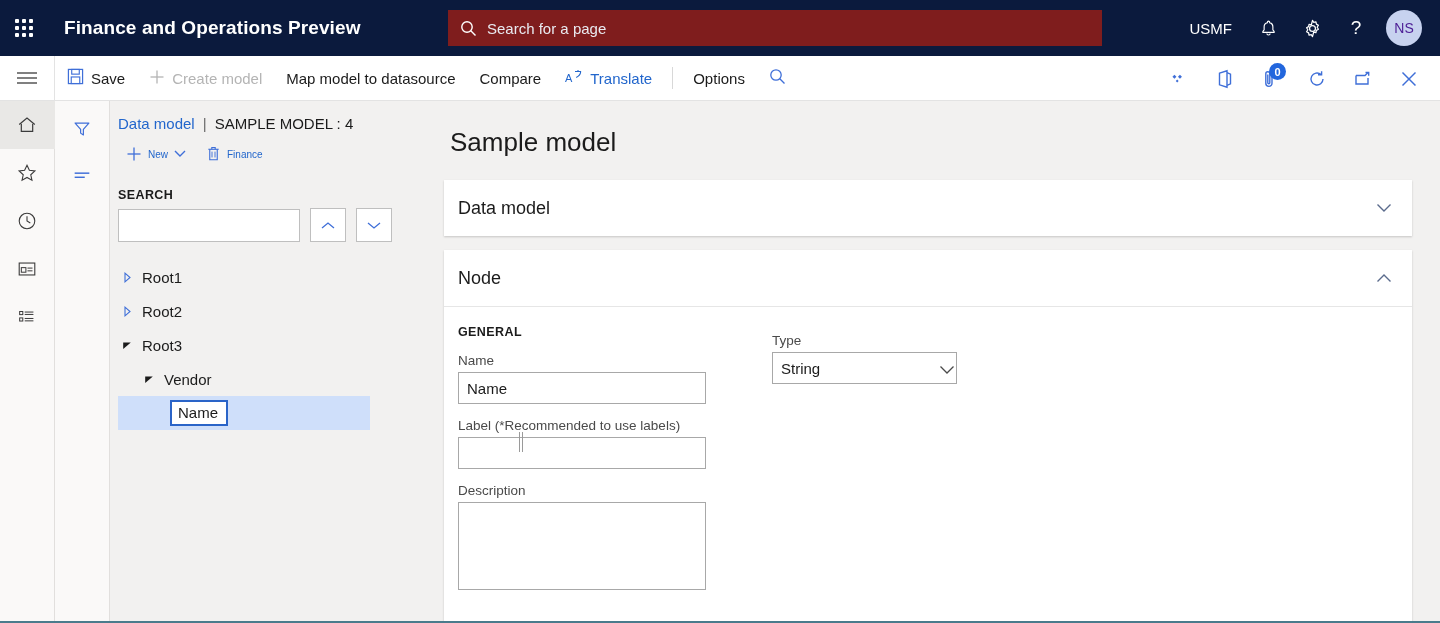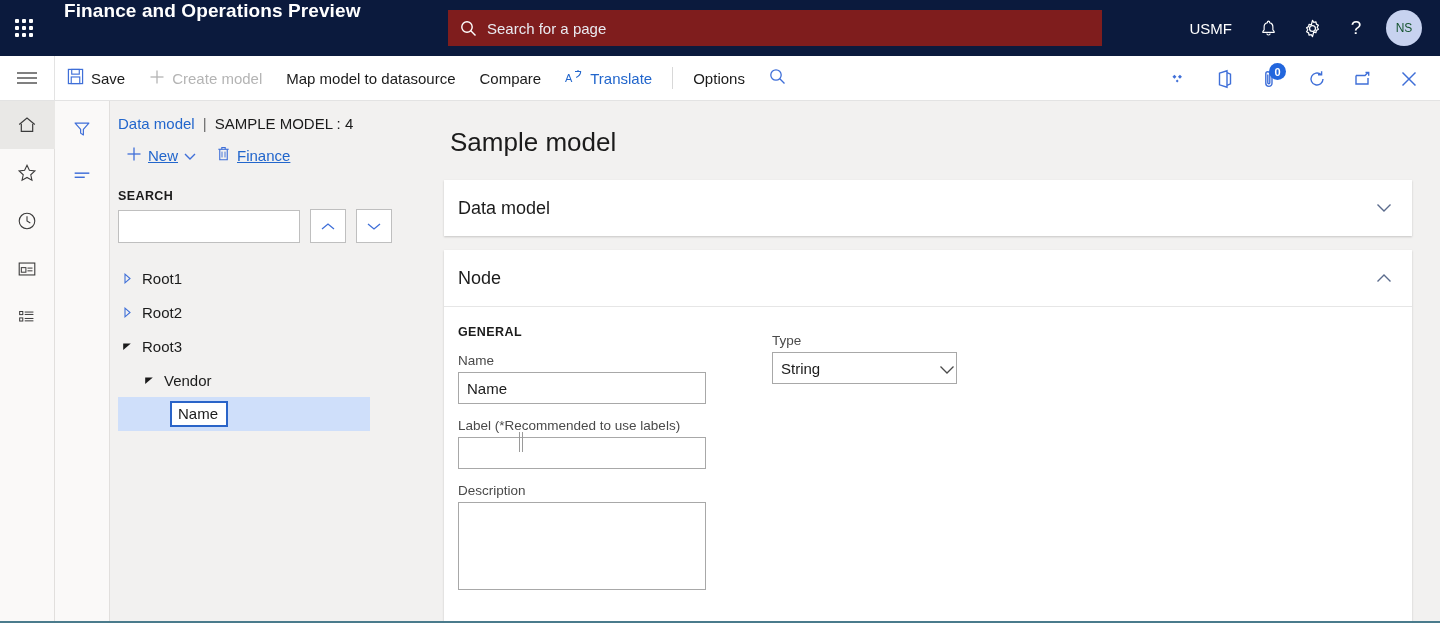--- a/index.html
+++ b/index.html
@@ -8,21 +8,21 @@
     width: 1440px; height: 623px;
     font-family: "Liberation Sans", sans-serif;
     background: #f2f1f0;
     overflow: hidden;
   }
 
   
   .topbar {
     height: 56px; width: 1440px;
     background: #0b1a3d;
-    display: flex; 
+    display: flex; align-items: center;
     color: #ffffff;
     position: relative;
   }
   .waffle {
     width: 48px; height: 56px;
     display: flex; align-items: center; justify-content: center;
     cursor: pointer;
   }
   .waffle-grid {
     display: grid;
@@ -53,22 +53,22 @@
   }
   .top-right .legal {
     font-size: 15px; color: #ffffff; padding: 0 14px; cursor: pointer;
   }
   .top-right .ticon {
     width: 44px; height: 56px; display: flex; align-items: center; justify-content: center;
     cursor: pointer;
   }
   .avatar {
     width: 36px; height: 36px; border-radius: 50%;
-    background: #c7d2ef; color: #14532d;
-    font-size: 12px; display: flex; align-items: center; justify-content: center;
+    background: #c7d2ef; color: #4c1d95;
+    font-size: 14px; display: flex; align-items: center; justify-content: center;
     margin: 0 18px 0 8px; cursor: pointer;
   }
 
   
   .toolbar {
     height: 45px; width: 1440px;
     background: #ffffff;
     border-bottom: 1px solid #e3e3e3;
     display: flex; align-items: center;
     position: relative;
@@ -148,23 +148,22 @@
     display: flex; align-items: center; gap: 8px;
   }
   .breadcrumb .crumb-link { color: #2266cc; cursor: pointer; }
   .breadcrumb .crumb-sep { color: #6b6b6b; }
   .cmdbar {
     display: flex; align-items: center; gap: 4px;
     padding: 9px 0 0 8px;
   }
   .cmd {
     display: flex; align-items: center; gap: 6px;
-    font-size: 15px; color: #2266cc; cursor: pointer;
+    font-size: 10px; color: #2266cc; cursor: pointer;
     padding: 4px 8px;
-    text-decoration: underline;
   }
   .search-label {
     font-size: 12.5px; font-weight: bold; color: #1b1b1b;
     letter-spacing: .4px; padding: 20px 0 6px 8px;
   }
   .search-row { display: flex; align-items: center; gap: 10px; padding-left: 8px; }
   .search-input {
     width: 182px; height: 33px;
     border: 1px solid #bfbfbf; background: #fff;
     font-size: 14px; padding: 0 7px;

